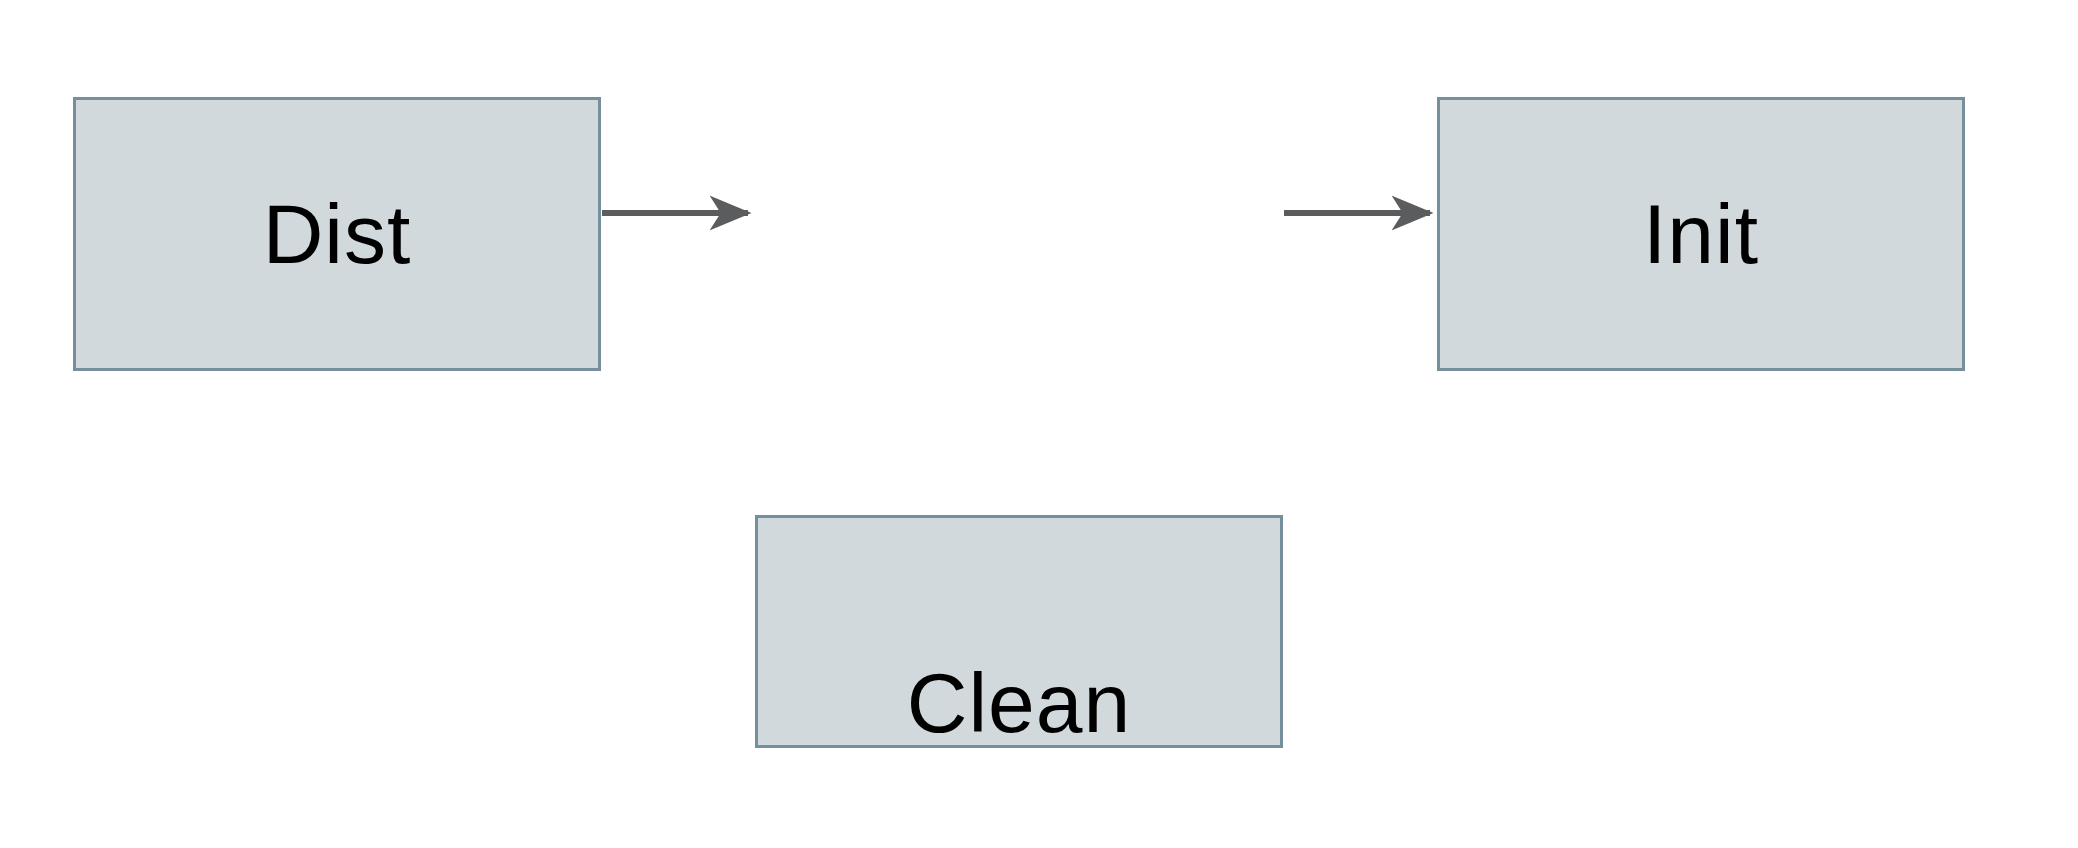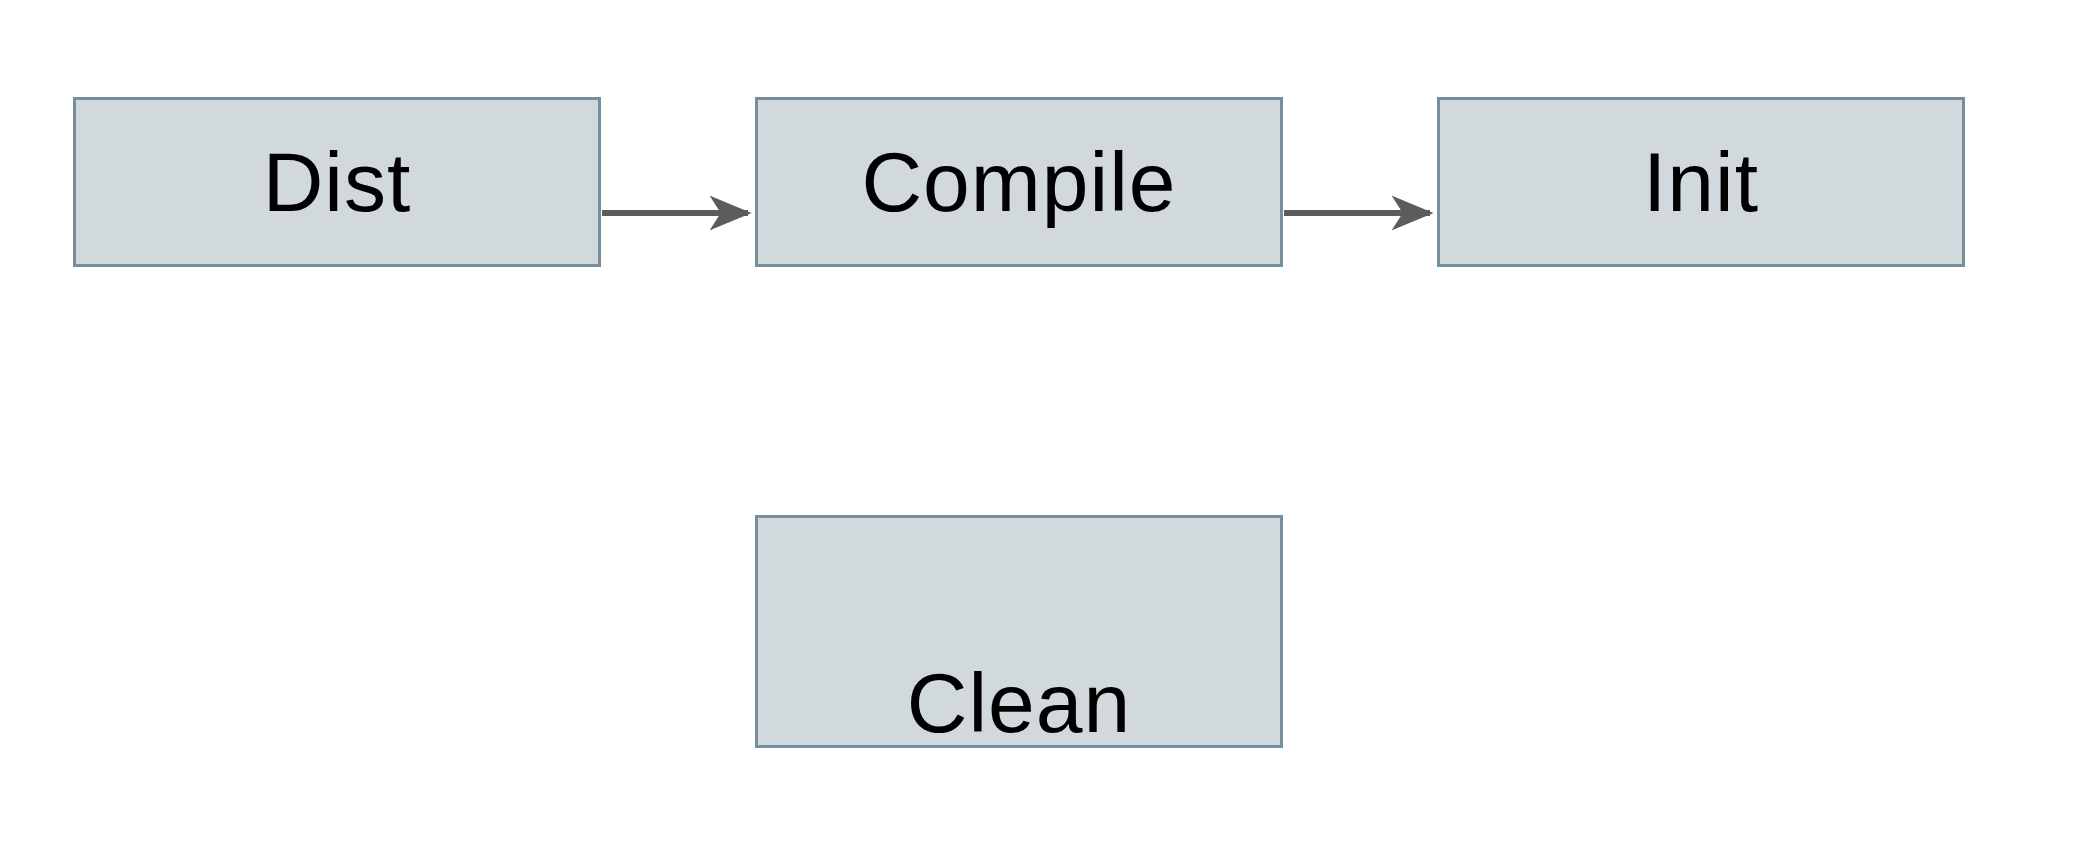--- a/index.html
+++ b/index.html
@@ -17,21 +17,21 @@
   .canvas {
     position: relative;
     width: 2078px;
     height: 848px;
     background: var(--background);
     overflow: hidden;
   }
   .node {
     position: absolute;
     width: 528px;
-    height: 170px;
+    height: 274px;
     background: var(--node-fill);
     border: 3px solid var(--node-border);
     display: flex;
     align-items: center;
     justify-content: center;
   }
   .node-label {
     font-size: 84px;
     line-height: 1;
     color: var(--text);
@@ -63,23 +63,20 @@
       </marker>
     </defs>
     <line x1="602" y1="213" x2="748" y2="213" stroke="var(--arrow)" stroke-width="6" marker-end="url(#arrowhead)"></line>
     <line x1="1284" y1="213" x2="1430" y2="213" stroke="var(--arrow)" stroke-width="6" marker-end="url(#arrowhead)"></line>
   </svg>
 
   <div class="node" id="node-dist">
     <span class="node-label">Dist</span>
   </div>
 
-  <div class="node" id="node-compile">
-    <span class="node-label">Compile</span>
-  </div>
 
   <div class="node" id="node-init">
     <span class="node-label">Init</span>
   </div>
 
   <div class="node" id="node-clean">
     <span class="node-label">Clean</span>
   </div>
 
 </div>

